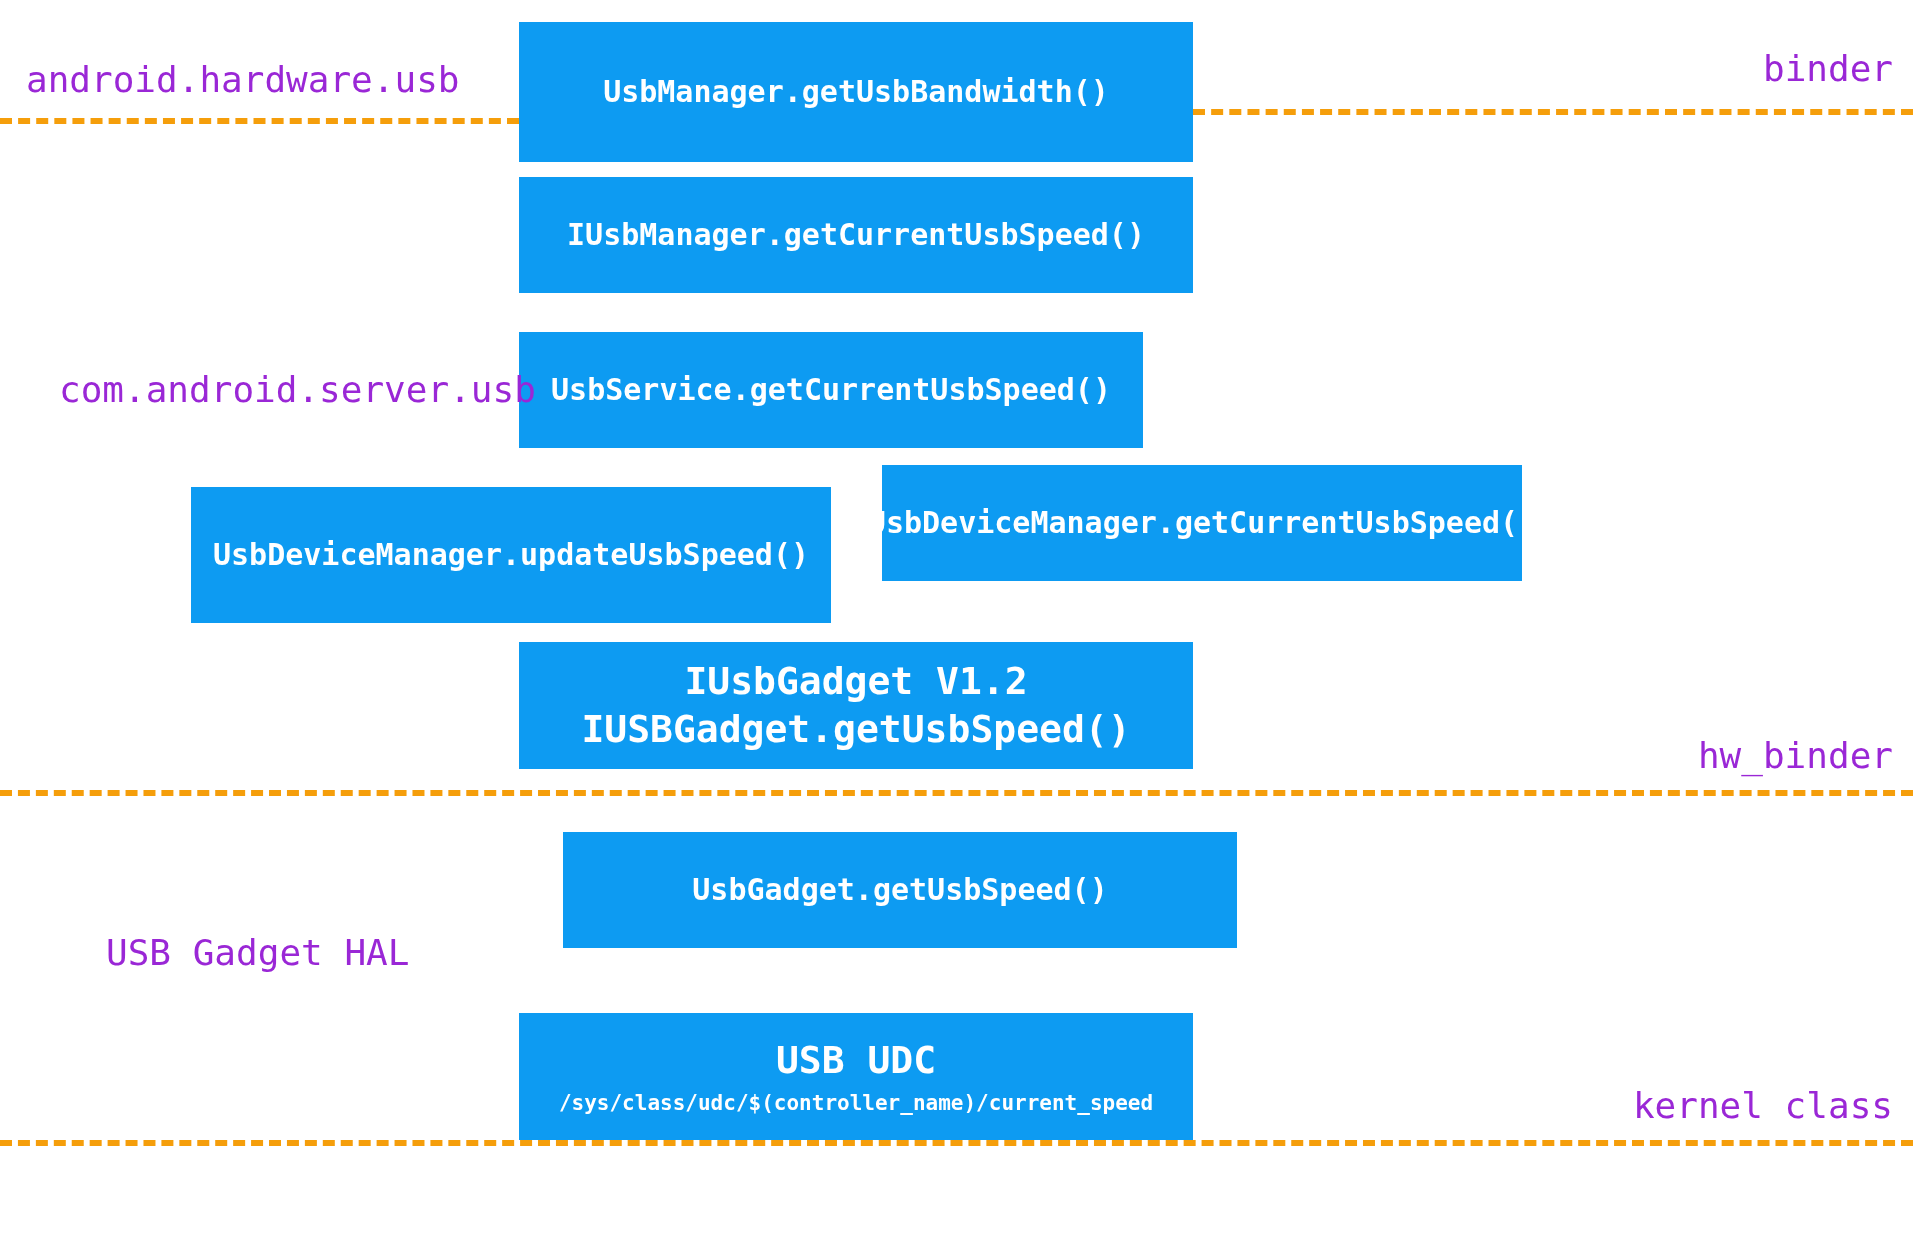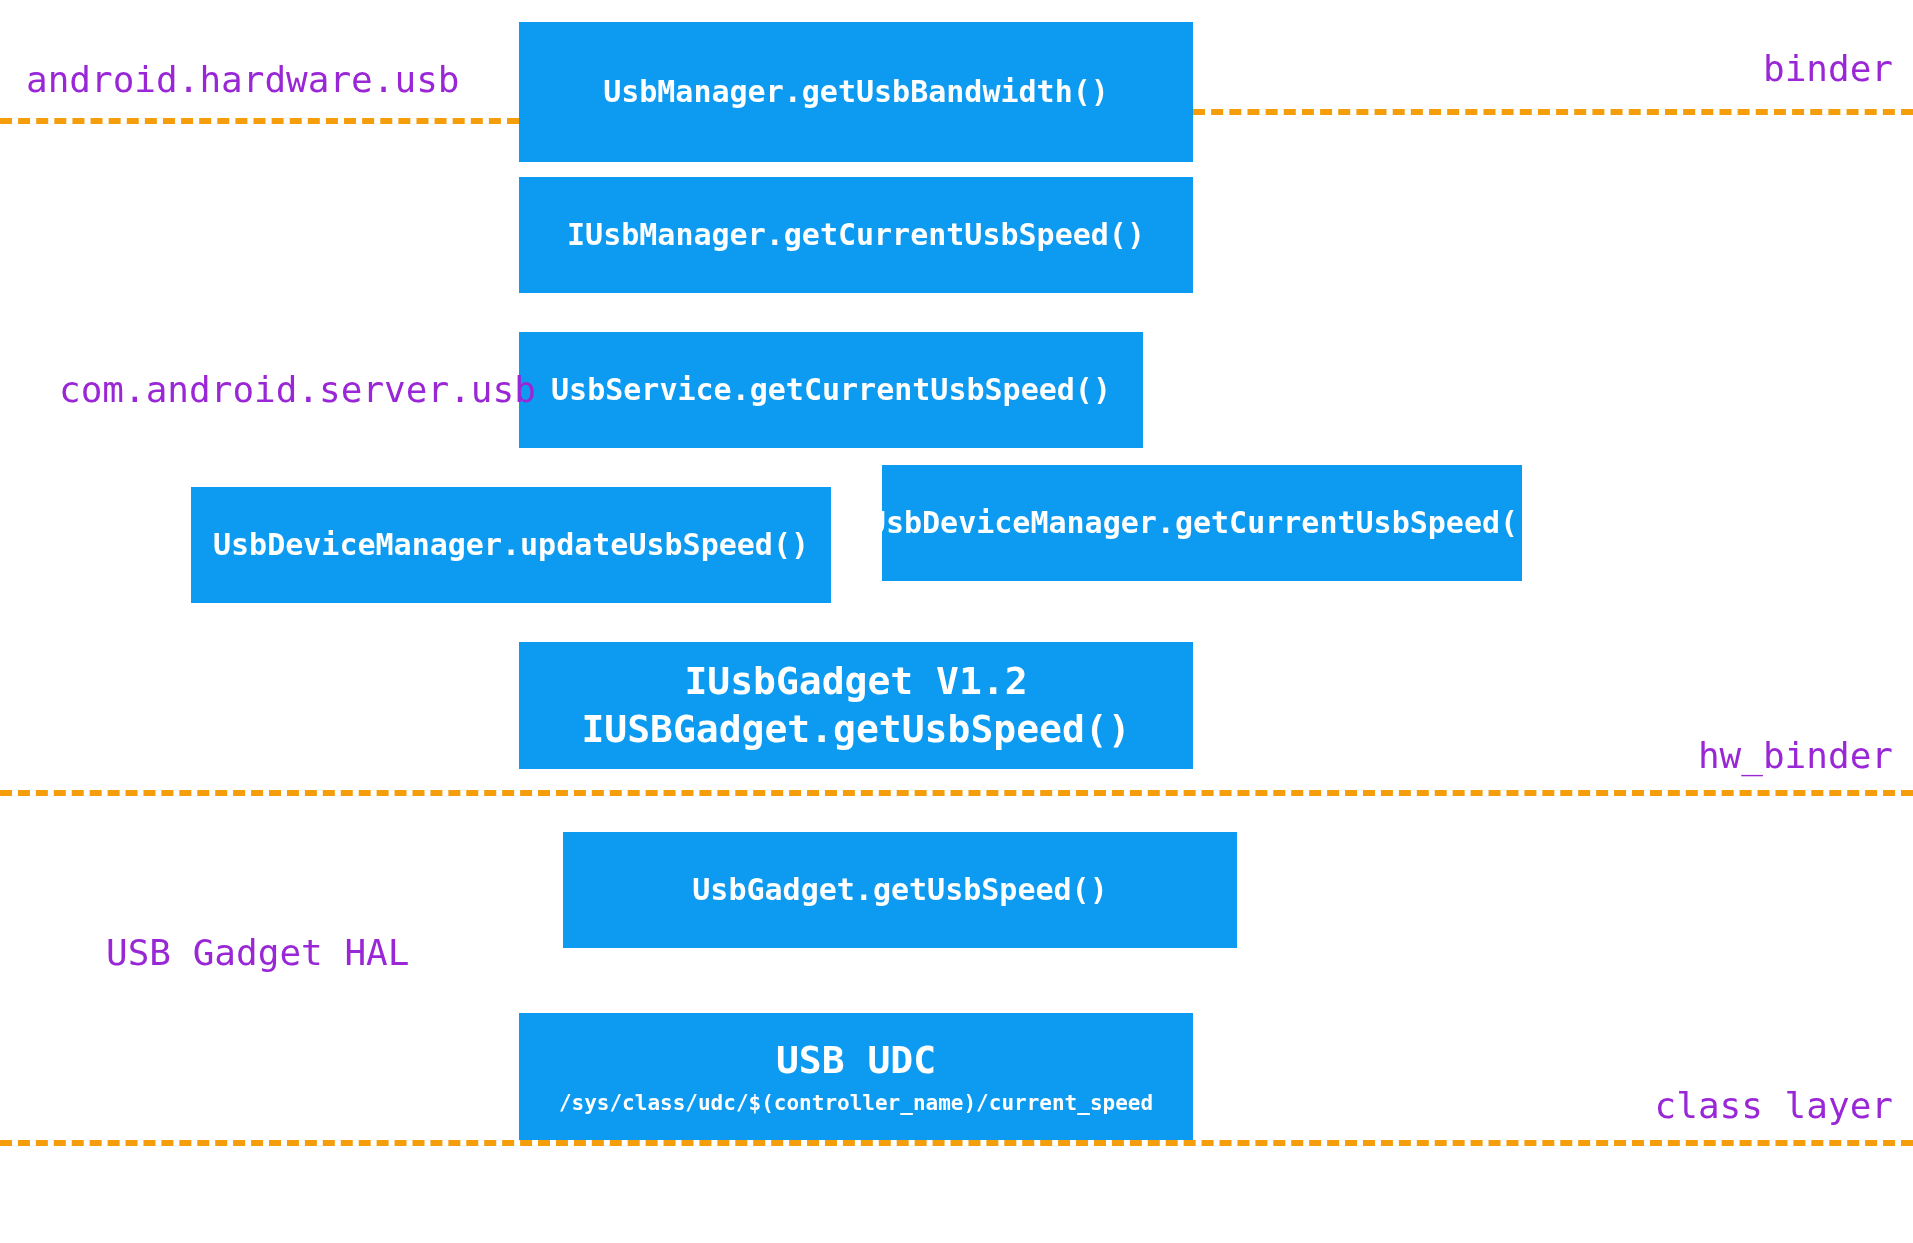--- a/index.html
+++ b/index.html
@@ -57,21 +57,21 @@
 <div class="box" style="left:519px; top:177px; width:674px; height:116px;">
   <span class="single">IUsbManager.getCurrentUsbSpeed()</span>
 </div>
 
 <div class="box" style="left:519px; top:332px; width:624px; height:116px;">
   <span class="single">UsbService.getCurrentUsbSpeed()</span>
   </div>
 
 <div class="purple" style="left:59px; top:372px;">com.android.server.usb</div>
 
-<div class="box" style="left:191px; top:487px; width:640px; height:116px;">
+<div class="box" style="left:191px; top:487px; width:640px; height:136px;">
   <span class="single">UsbDeviceManager.updateUsbSpeed()</span>
 </div>
 <div class="box" style="left:882px; top:465px; width:640px; height:116px;text-align:right;">
   <span class="single">UsbDeviceManager.getCurrentUsbSpeed()</span>
 </div>
 
 <div class="box" style="left:519px; top:642px; width:674px; height:127px;">
   <span class="line1">IUsbGadget V1.2</span>
   <span class="line1">IUSBGadget.getUsbSpeed()</span>
 </div>
@@ -84,13 +84,13 @@
 </div>
 
 <div class="purple" style="left:106px; top:935px;">USB Gadget HAL</div>
 
 <div class="box" style="left:519px; top:1013px; width:674px; height:127px;">
   <span class="line1">USB UDC</span>
   <span class="line2">/sys/class/udc/$(controller_name)/current_speed</span>
 </div>
 
 <div class="dashline" style="left:0; top:1140px; width:1913px;"></div>
-<div class="purple right" style="right:20px; top:1088px;">class layer</div>
+<div class="purple right" style="right:20px; top:1088px;">kernel class</div>
 
 </body></html>

